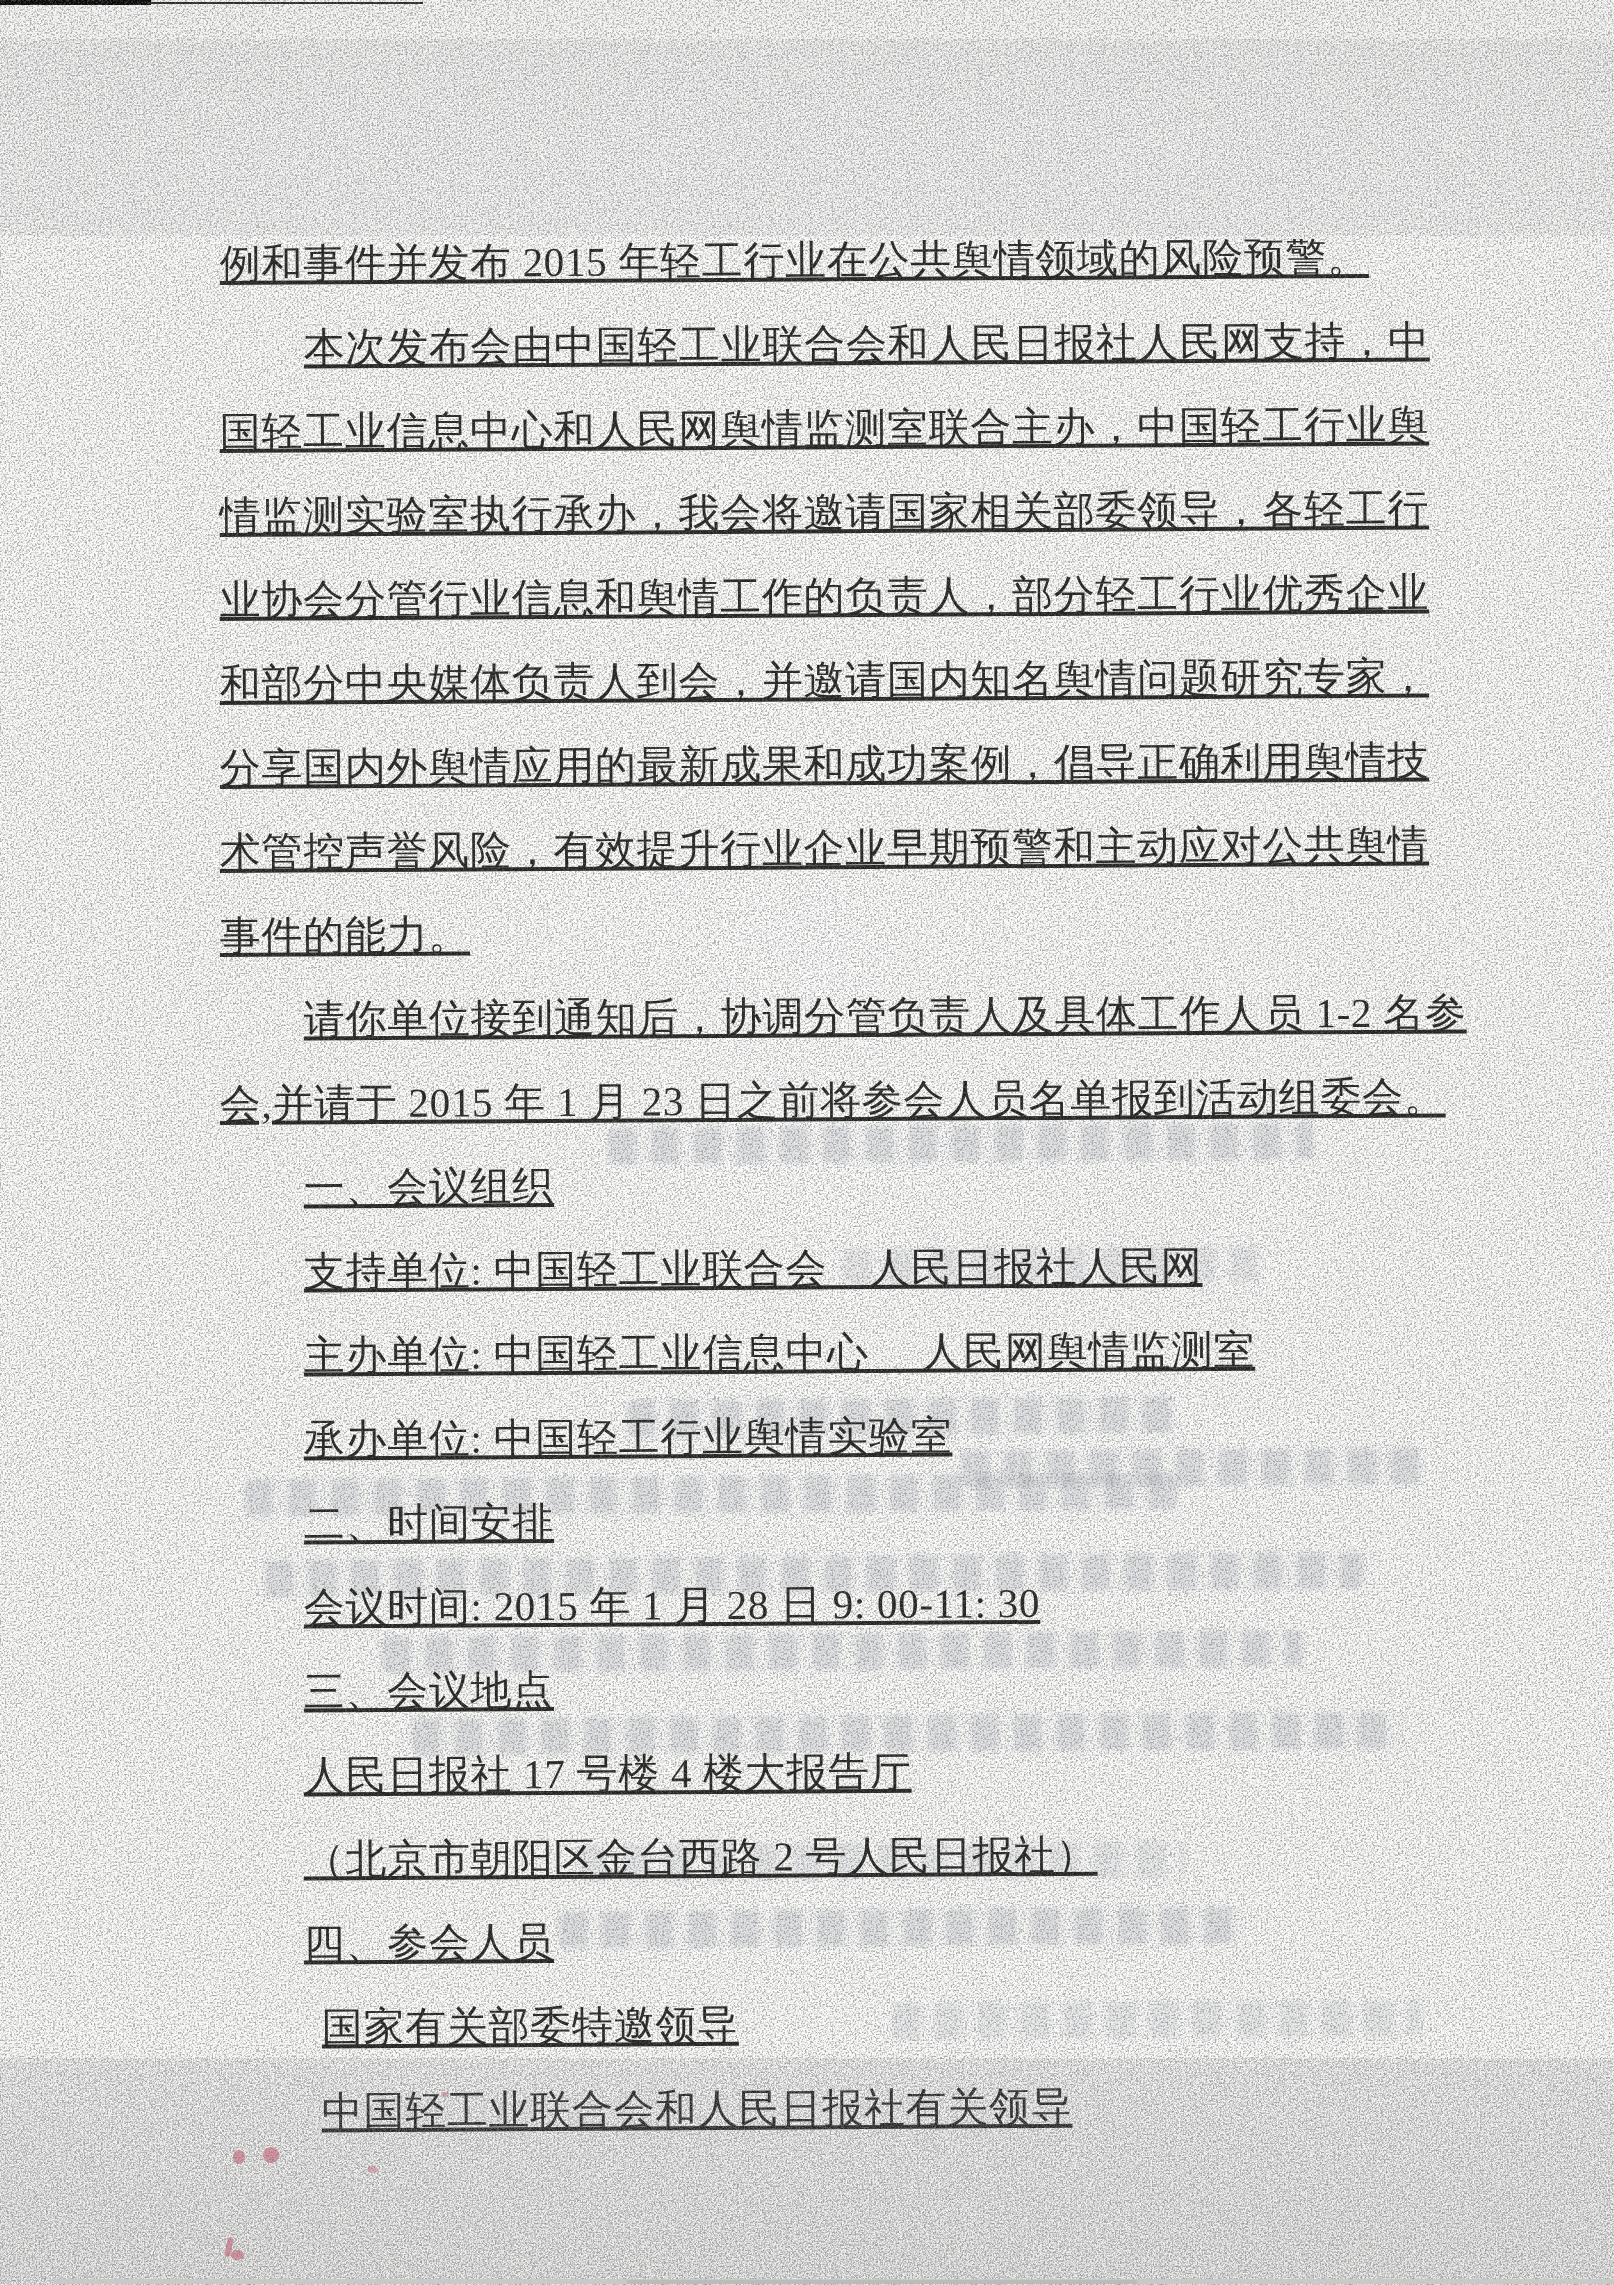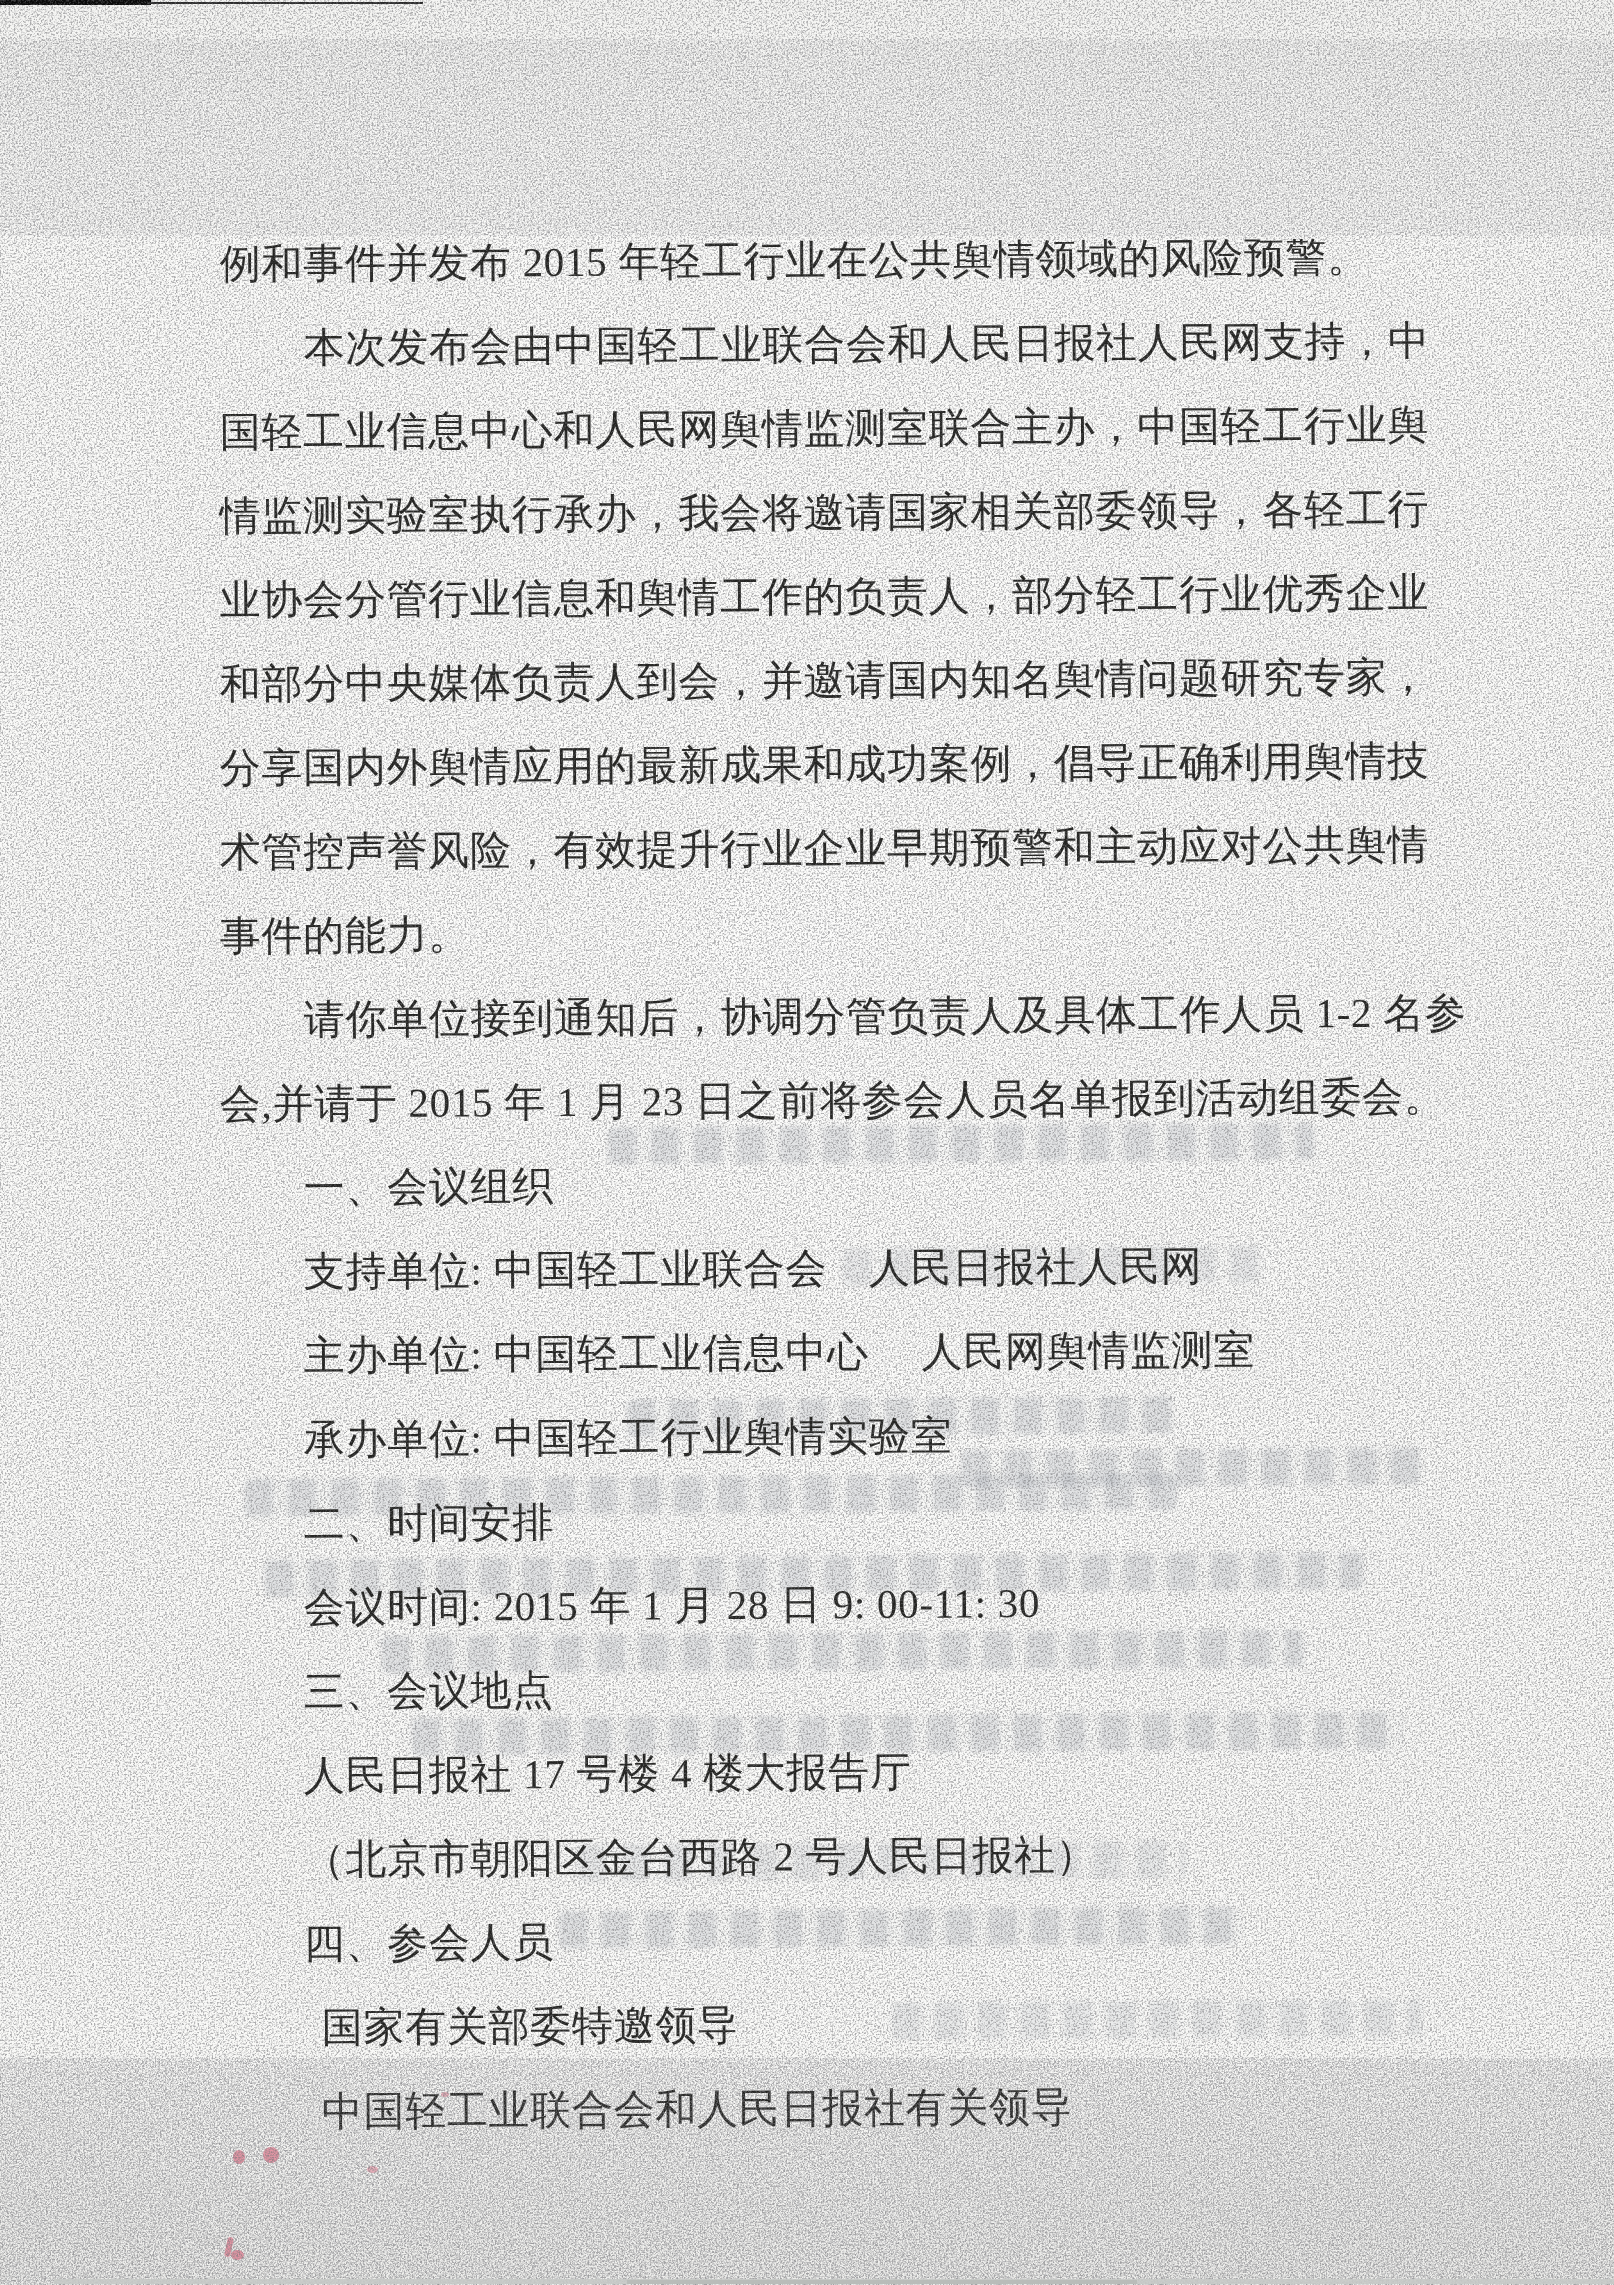--- a/index.html
+++ b/index.html
@@ -24,21 +24,21 @@
 
   
   .bar-thick { position:absolute; left:0; top:0; width:151px; height:4.9px; background:#0a0a0a; }
   .bar-thin  { position:absolute; left:147px; top:2px; width:276px; height:2px; background:#2b2b2b; }
 
   
   .bottom-band  { position:absolute; left:54px; top:2279px; width:1560px; height:4.9px; background:#c7c9c6; opacity:.9; }
   .bottom-band2 { position:absolute; left:627px; top:2280px; width:510px; height:3.9px; background:#b7bab7; opacity:.9; }
 
   
-  .doc { position:absolute; left:220px; top:222px; width:1215px; color:#242422; }
+  .doc { position:absolute; left:220px; top:222px; width:1215px; color:#242422;text-decoration:underline; }
   .line {
     height:84px; line-height:84px;
     font-size:41px; letter-spacing:0.7px;
     white-space:nowrap;
     transform:rotate(-0.35deg); transform-origin:0 100%;
   }
   .line.indent      { text-indent:84px; }
   .line.indent-deep { text-indent:102px; }
 
   

